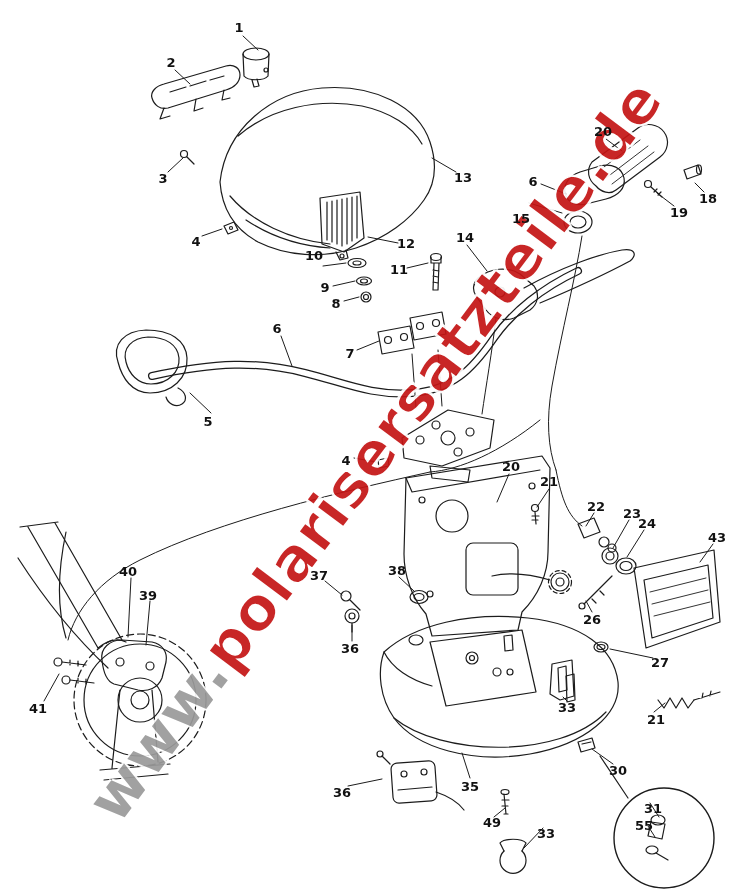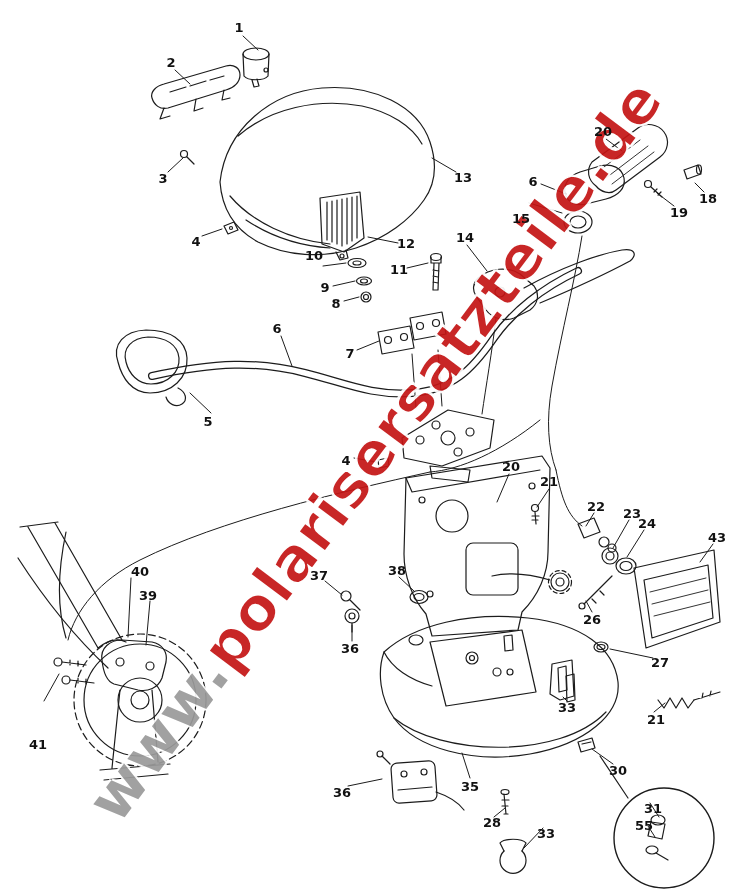--- a/index.html
+++ b/index.html
@@ -326,23 +326,23 @@
   <div class="callout" style="left:647px;top:523px">24</div>
   <div class="callout" style="left:717px;top:537px">43</div>
   <div class="callout" style="left:592px;top:619px">26</div>
   <div class="callout" style="left:660px;top:662px">27</div>
   <div class="callout" style="left:656px;top:719px">21</div>
   <div class="callout" style="left:567px;top:707px">33</div>
   <div class="callout" style="left:618px;top:770px">30</div>
   <div class="callout" style="left:653px;top:808px">31</div>
   <div class="callout" style="left:644px;top:825px">55</div>
   <div class="callout" style="left:546px;top:833px">33</div>
-  <div class="callout" style="left:492px;top:822px">28</div>
+  <div class="callout" style="left:492px;top:822px">49</div>
   <div class="callout" style="left:470px;top:786px">35</div>
   <div class="callout" style="left:350px;top:648px">36</div>
   <div class="callout" style="left:319px;top:575px">37</div>
   <div class="callout" style="left:397px;top:570px">38</div>
   <div class="callout" style="left:148px;top:595px">39</div>
-  <div class="callout" style="left:140px;top:571px">40</div>
-  <div class="callout" style="left:38px;top:744px">41</div>
+  <div class="callout" style="left:128px;top:571px">40</div>
+  <div class="callout" style="left:38px;top:708px">41</div>
   <div class="callout" style="left:342px;top:792px">36</div>
 
 </div>
 
 </body></html>

